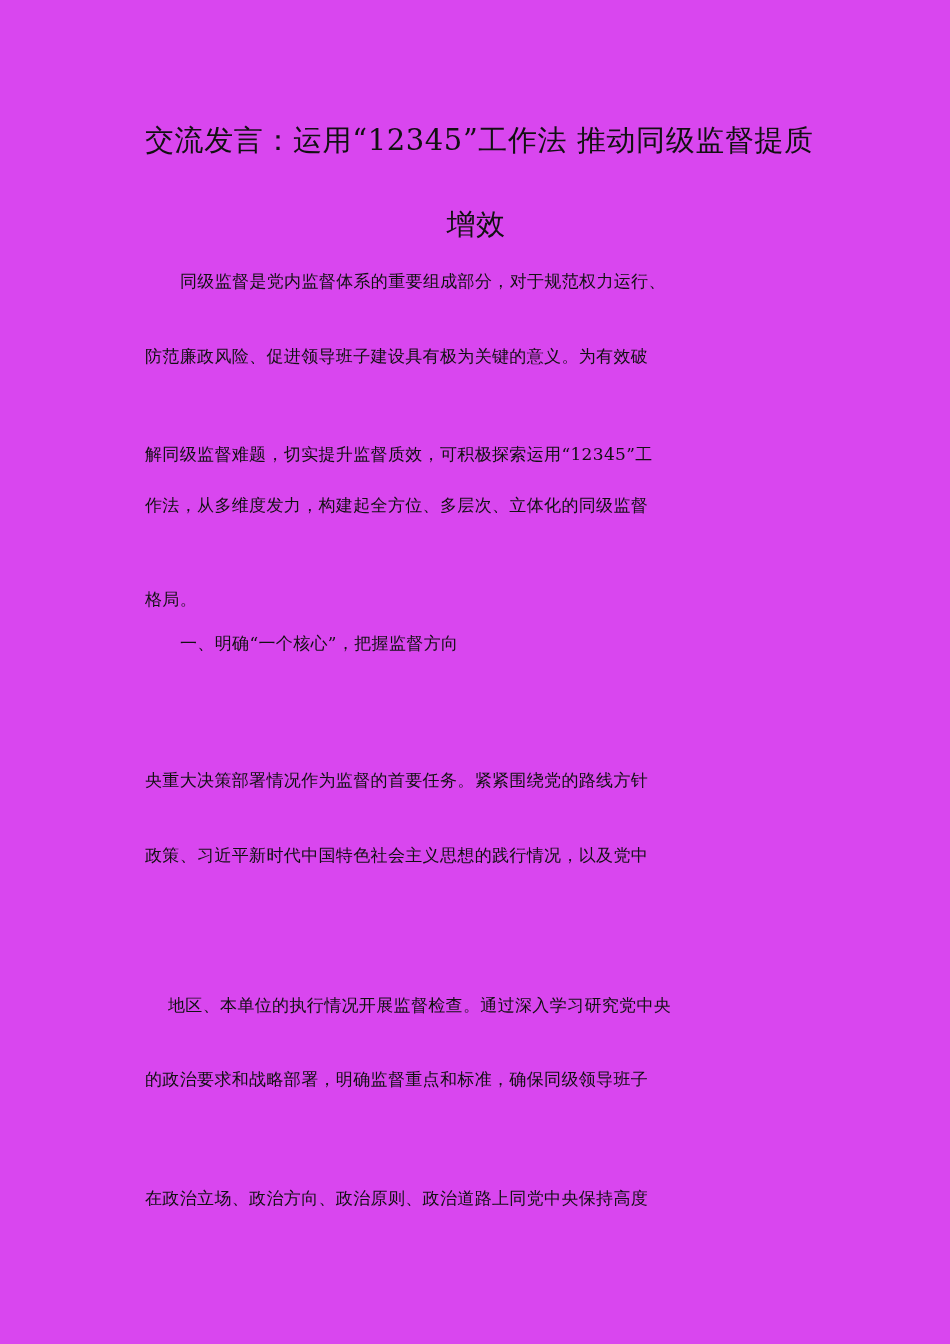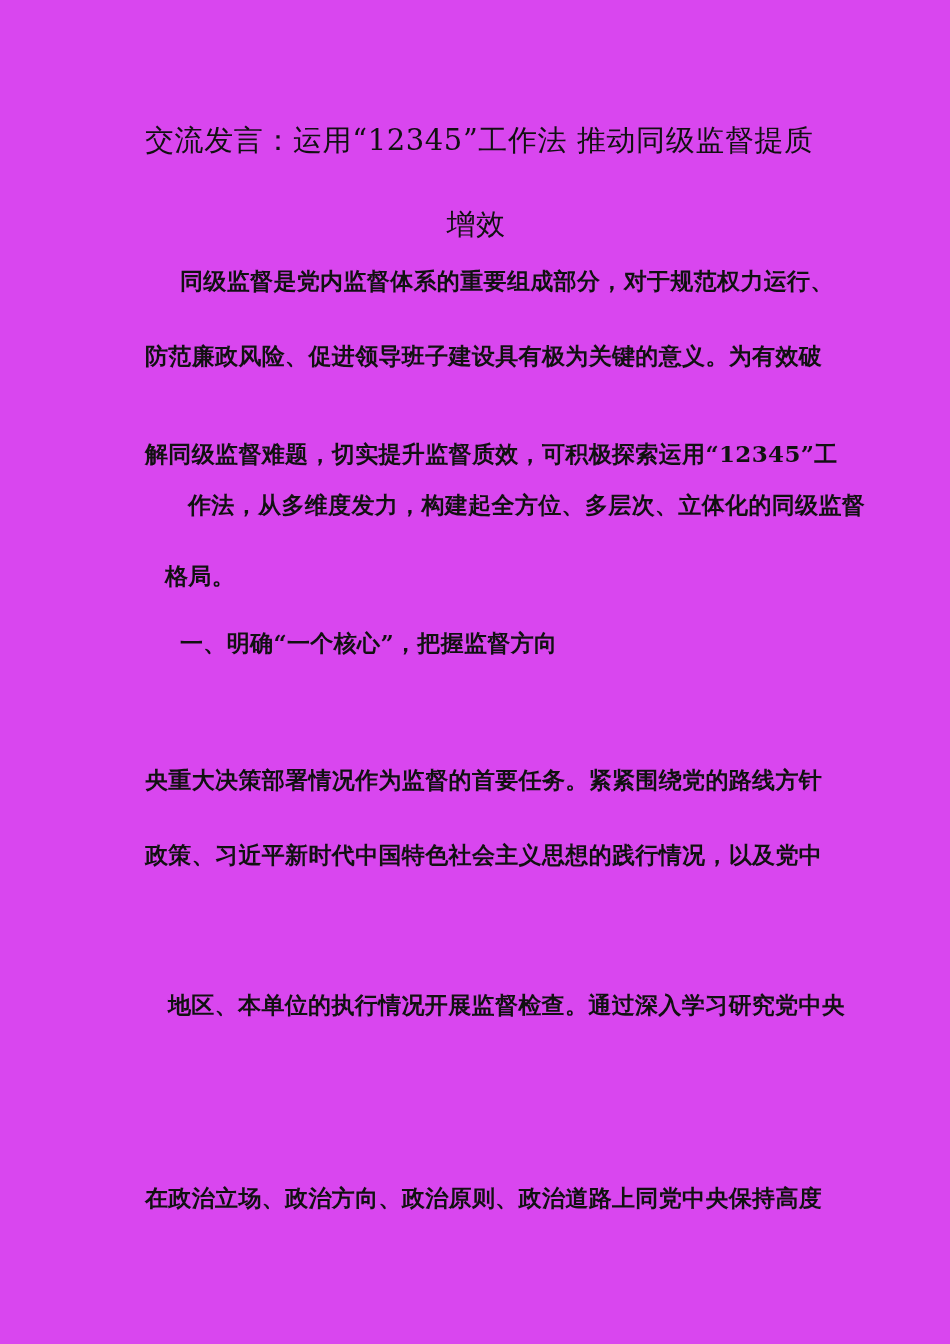--- a/index.html
+++ b/index.html
@@ -19,25 +19,24 @@
       position: absolute;
       left: 0; top: 0;
       width: 950px;
       height: 1344px;
       background: #d946ef;
     }
     .line {
       position: absolute;
       left: 145px;
       width: 662px;
-      font-size: 23px;
+      font-size: 17px;
       line-height: 30px;
       white-space: nowrap;
       letter-spacing: 0.35px;
-      font-weight: bold;
     }
     .title {
       position: absolute;
       left: 145px;
       width: 662px;
       font-size: 29px;
       line-height: 36px;
       white-space: nowrap;
       letter-spacing: 0.6px;
     }
@@ -48,23 +47,24 @@
 <body>
 
 <div class="page">
 
   <div class="title" style="top:122px;">交流发言：运用“12345”工作法 推动同级监督提质</div>
   <div class="title center" style="top:194px;margin-top:12px;">增效</div>
 
   <div class="line indent" style="top:266px;">同级监督是党内监督体系的重要组成部分，对于规范权力运行、</div>
   <div class="line" style="top:341px;">防范廉政风险、促进领导班子建设具有极为关键的意义。为有效破</div>
   <div class="line" style="top:439px;">解同级监督难题，切实提升监督质效，可积极探索运用“12345”工</div>
-  <div class="line" style="top:490px;margin-left:43px;">作法，从多维度发力，构建起全方位、多层次、立体化的同级监督</div>
-  <div class="line" style="top:561px;margin-left:20px;">格局。</div>
+  <div class="line" style="top:490px;">作法，从多维度发力，构建起全方位、多层次、立体化的同级监督</div>
+  <div class="line" style="top:584px;">格局。</div>
 
   <div class="line indent" style="top:628px;">一、明确“一个核心”，把握监督方向</div>
 
   <div class="line" style="top:765px;">央重大决策部署情况作为监督的首要任务。紧紧围绕党的路线方针</div>
   <div class="line" style="top:840px;">政策、习近平新时代中国特色社会主义思想的践行情况，以及党中</div>
   <div class="line" style="top:990px;margin-left:23px;">地区、本单位的执行情况开展监督检查。通过深入学习研究党中央</div>
+  <div class="line" style="top:1064px;">的政治要求和战略部署，明确监督重点和标准，确保同级领导班子</div>
   <div class="line" style="top:1139px;margin-top:44px;">在政治立场、政治方向、政治原则、政治道路上同党中央保持高度</div>
 
 </div>
 
 </body></html>

